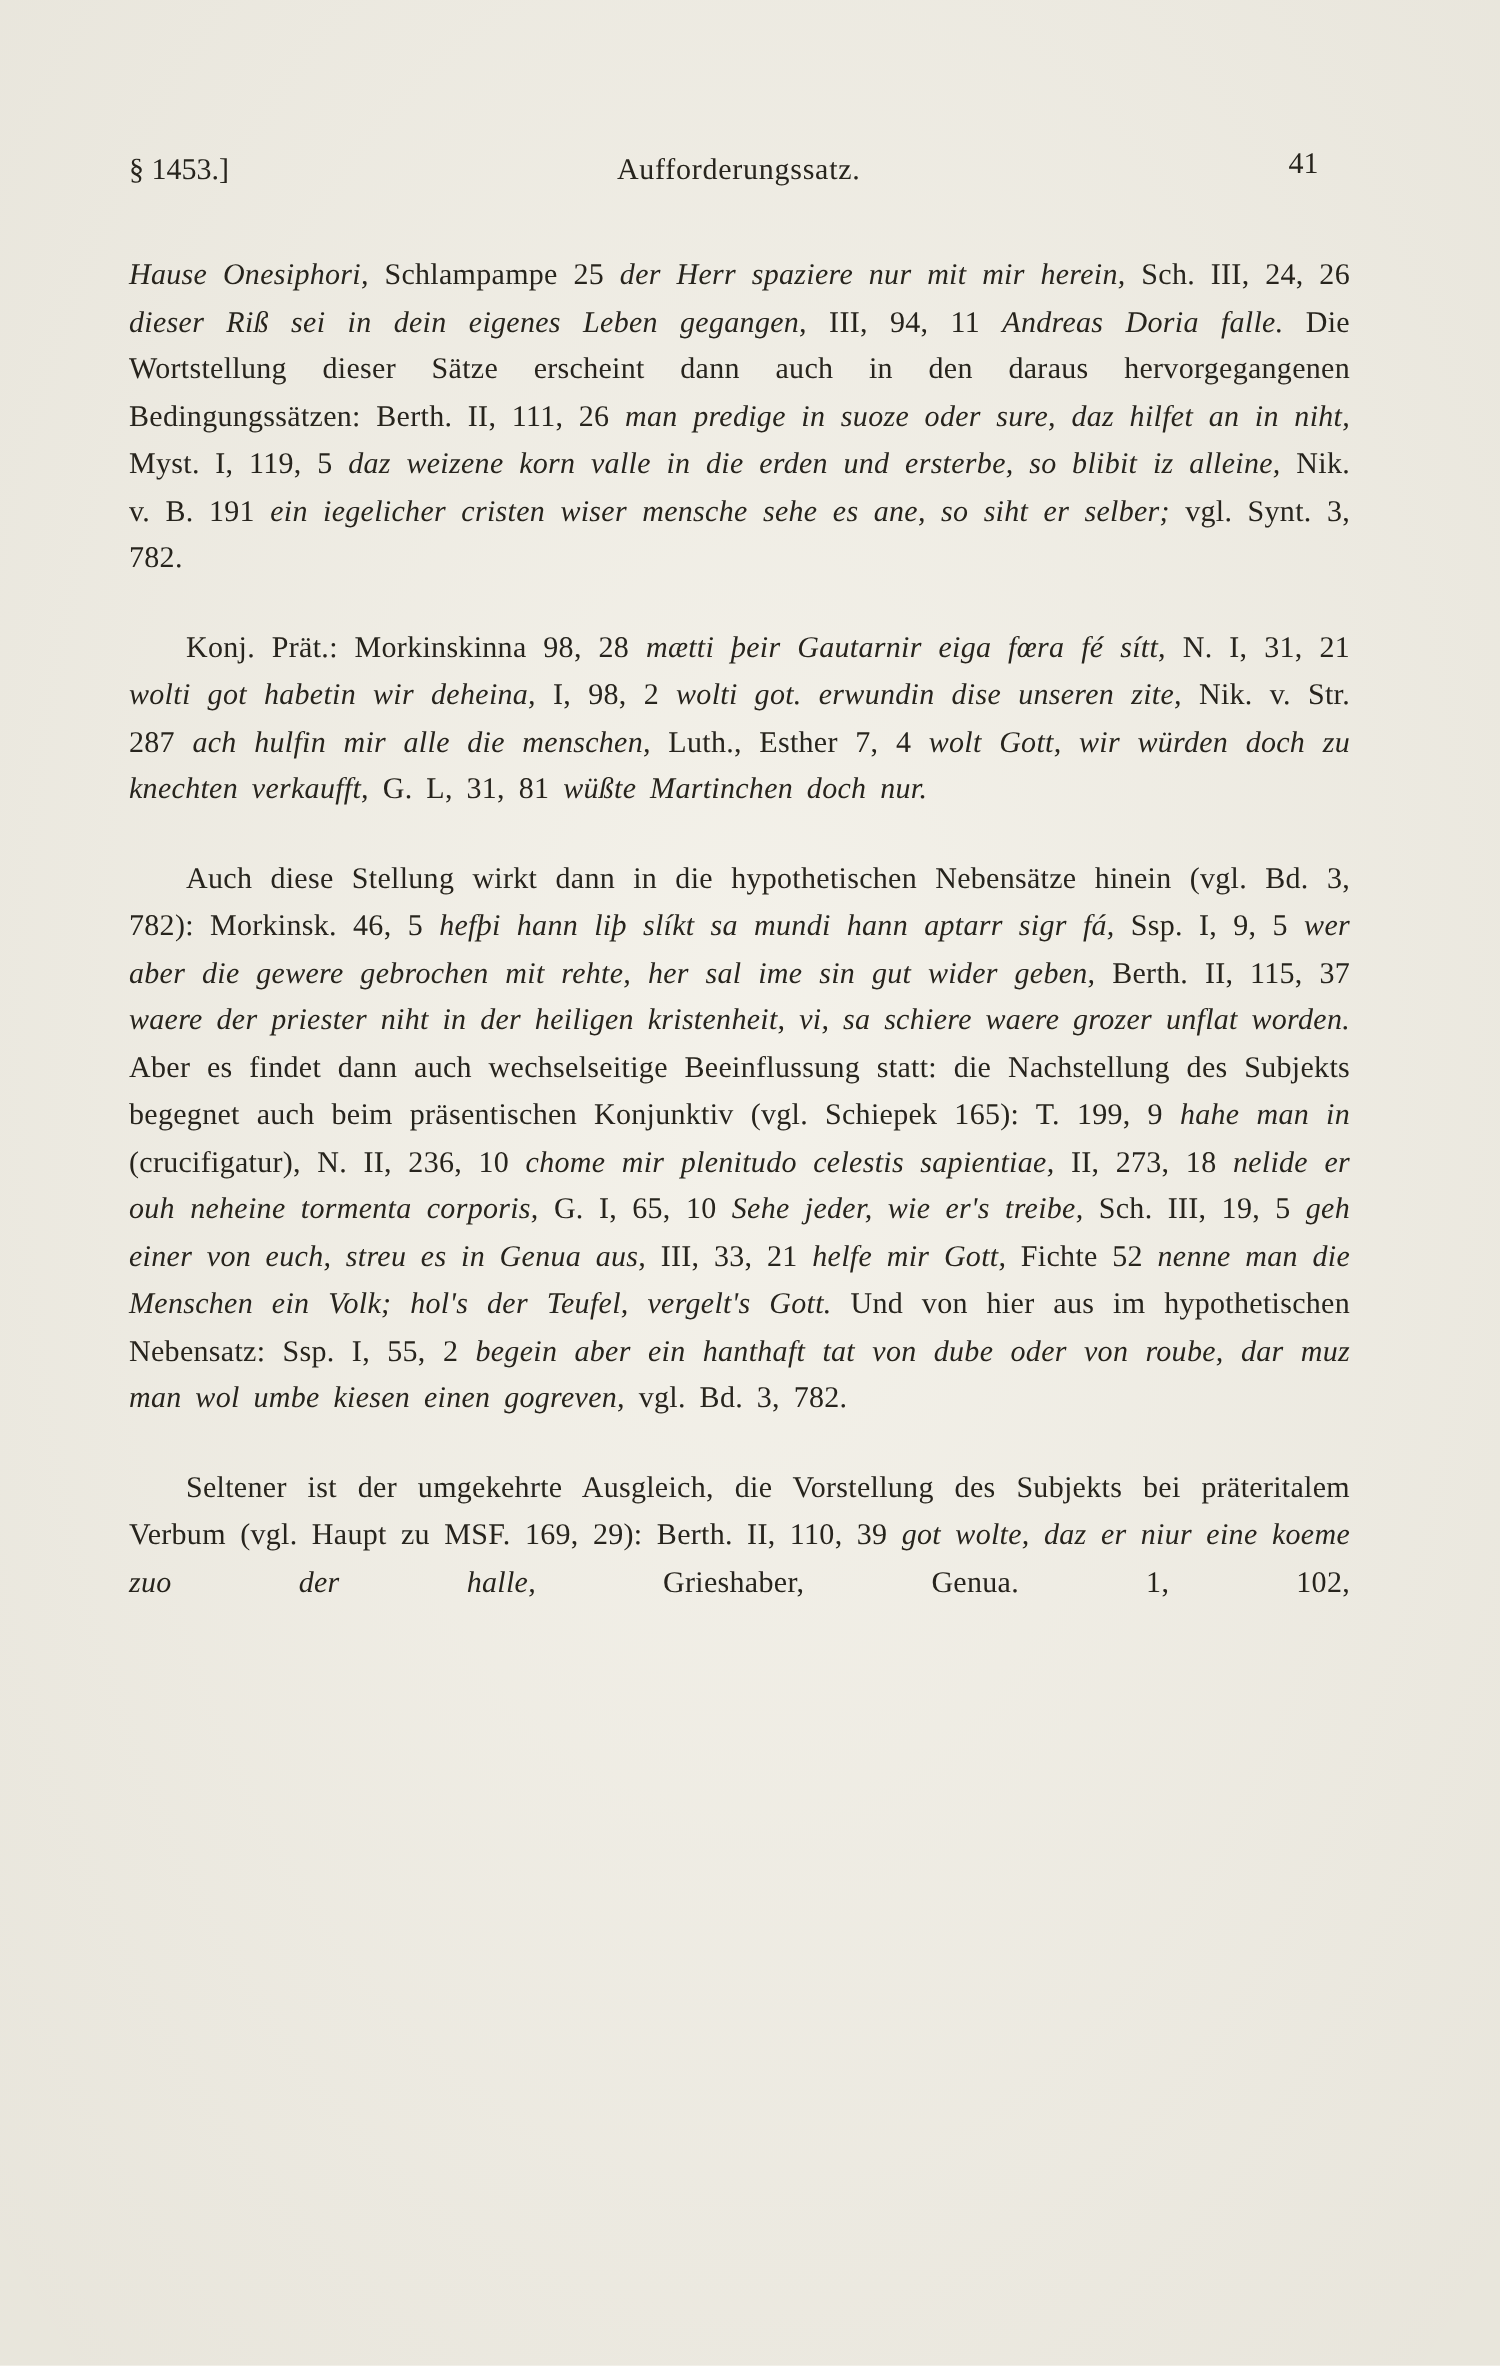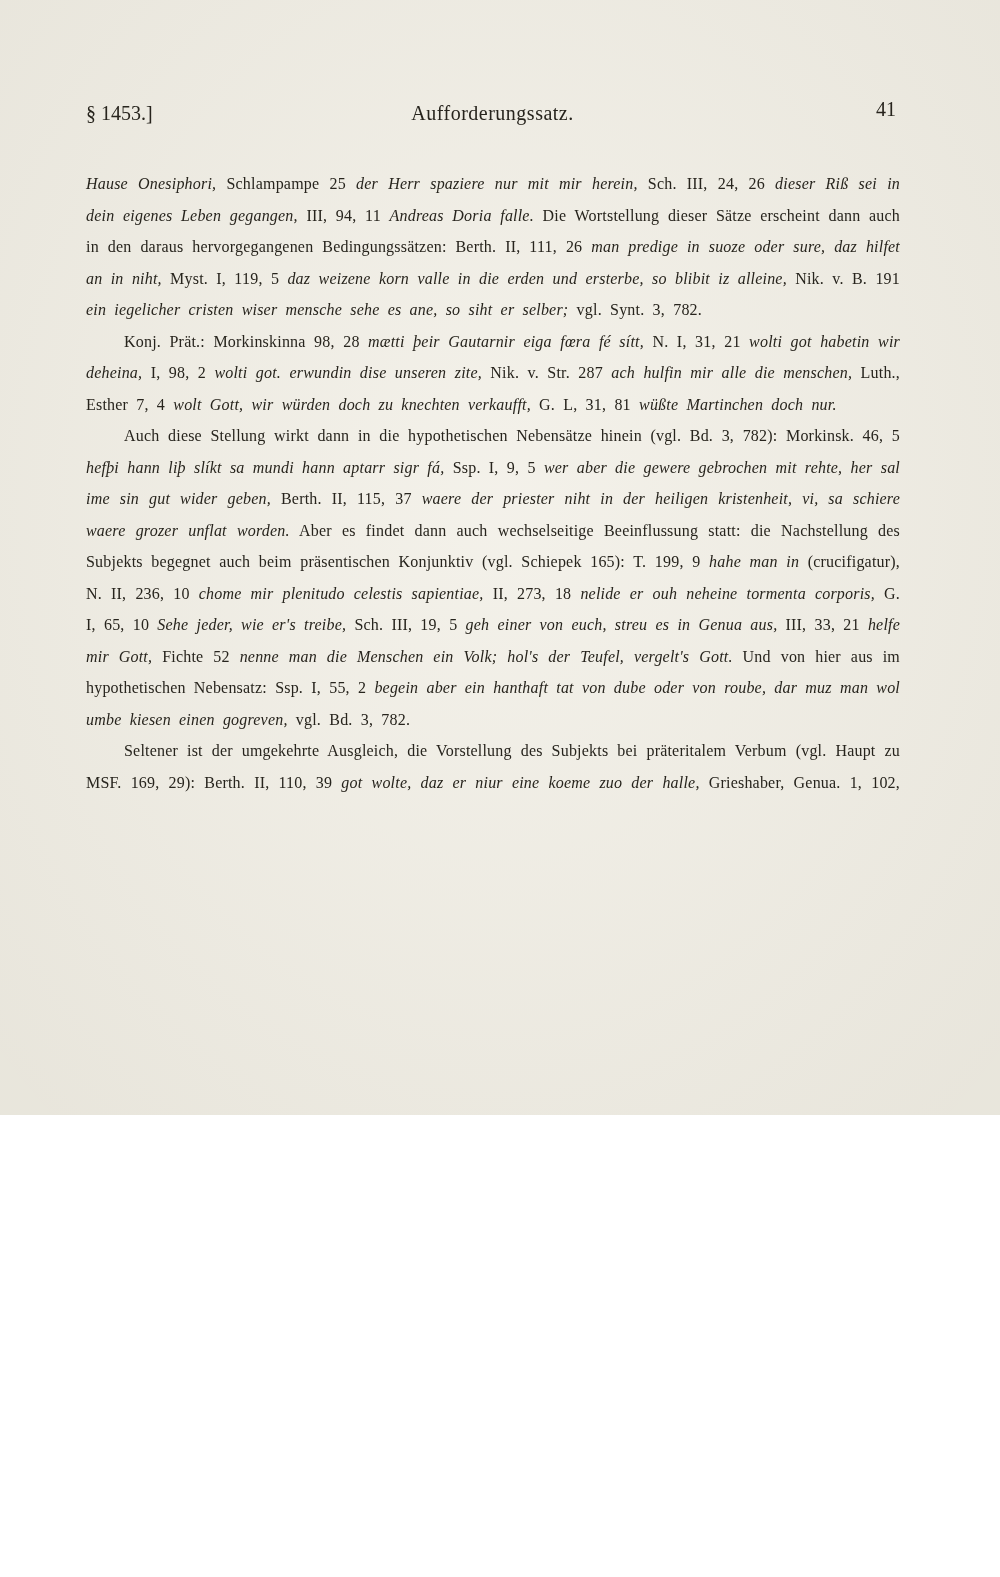--- a/index.html
+++ b/index.html
@@ -2,21 +2,21 @@
 <html lang="de"><head>
 <meta charset="utf-8">
 <style>
   html, body {
     margin: 0;
     padding: 0;
   }
   .page {
     position: relative;
     width: 1000px;
-    height: 1115px;
+    height: 1577px;
     box-sizing: border-box;
     background:
       radial-gradient(ellipse at 50% 45%, rgba(255,255,255,0.25), rgba(0,0,0,0.03) 95%),
       #f0ede3;
     color: #27241d;
     font-family: "Liberation Serif", "DejaVu Serif", serif;
     padding: 102px 100px 60px 86px;
     overflow: hidden;
   }
   .page-header {
@@ -33,36 +33,37 @@
   .page-header .running-title {
     position: absolute;
     left: 0;
     right: 1px;
     top: 0;
     text-align: center;
     letter-spacing: 0.5px;
   }
   .page-header .page-number {
     position: absolute;
-    right: 4px;
+    right: 21px;
     top: -4px;
   }
   .page-body {
     width: 814px;
   }
   p.para {
     margin: 0;
-    font-size: 16px;
+    font-size: 20px;
     line-height: 31.5px;
     text-align: justify;
     word-spacing: 4px;
     letter-spacing: 0.2px;
   }
   p.para.indent {
     text-indent: 38px;
+    margin-top: 28px;
   }
   p.para.small {
     font-size: 20px;
     line-height: 26.5px;
     margin-top: 5px;
     margin-bottom: 4px;
     word-spacing: 2px;
   }
   p.para.justify-last {
     text-align-last: justify;

